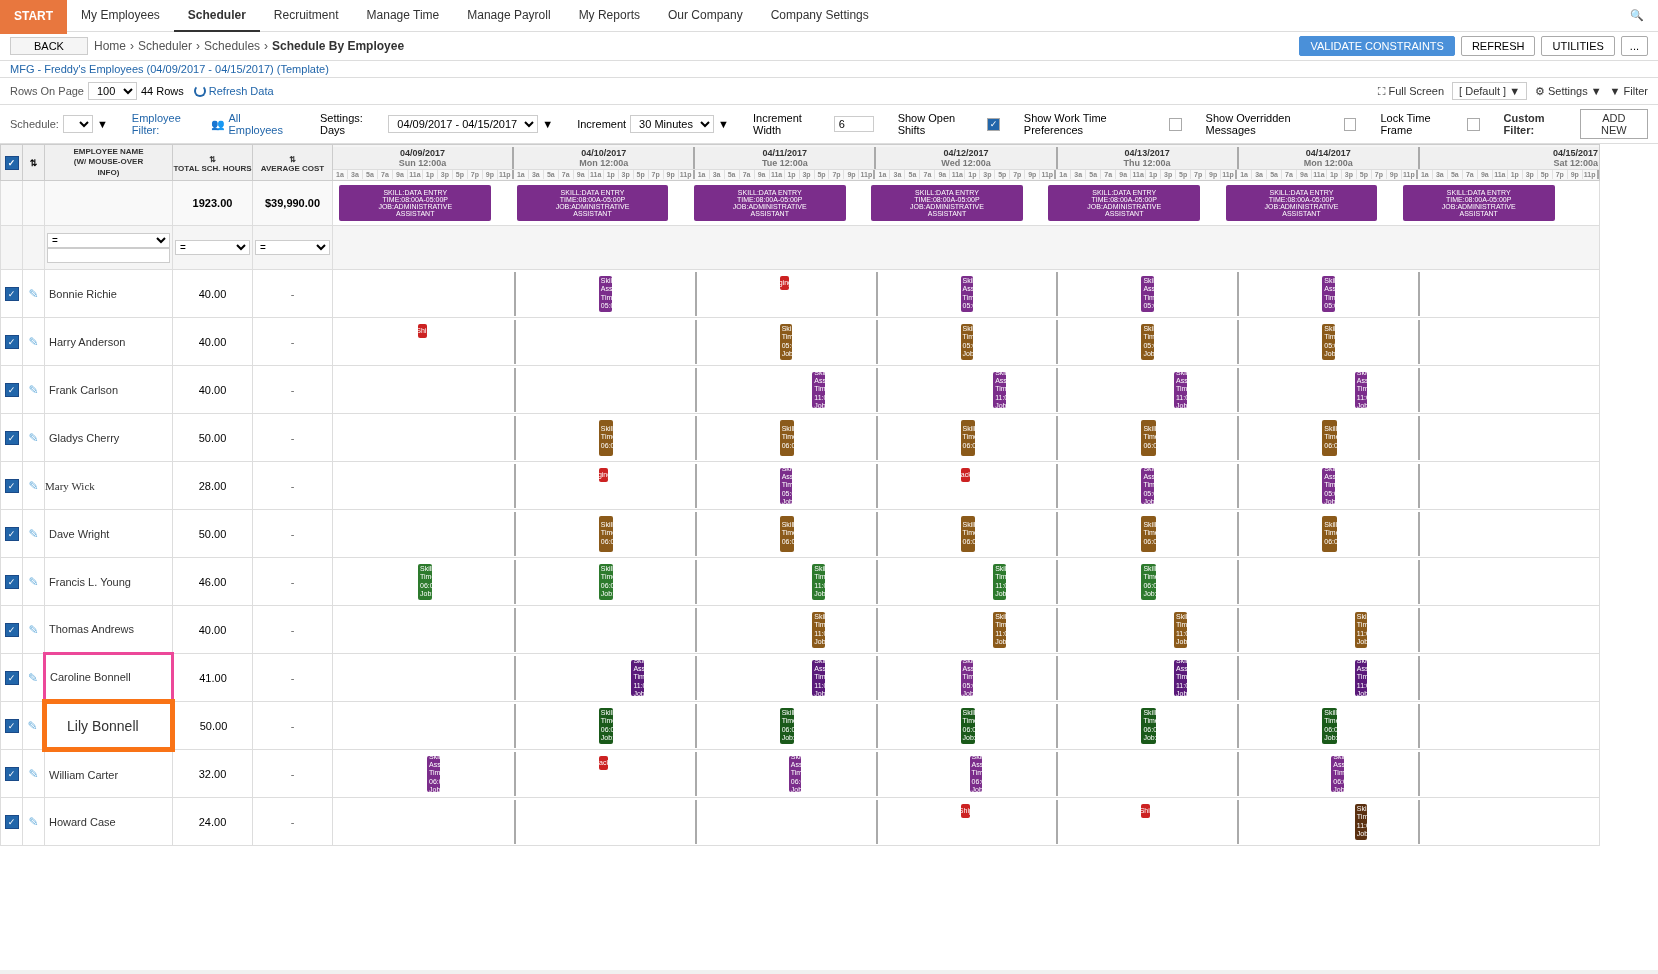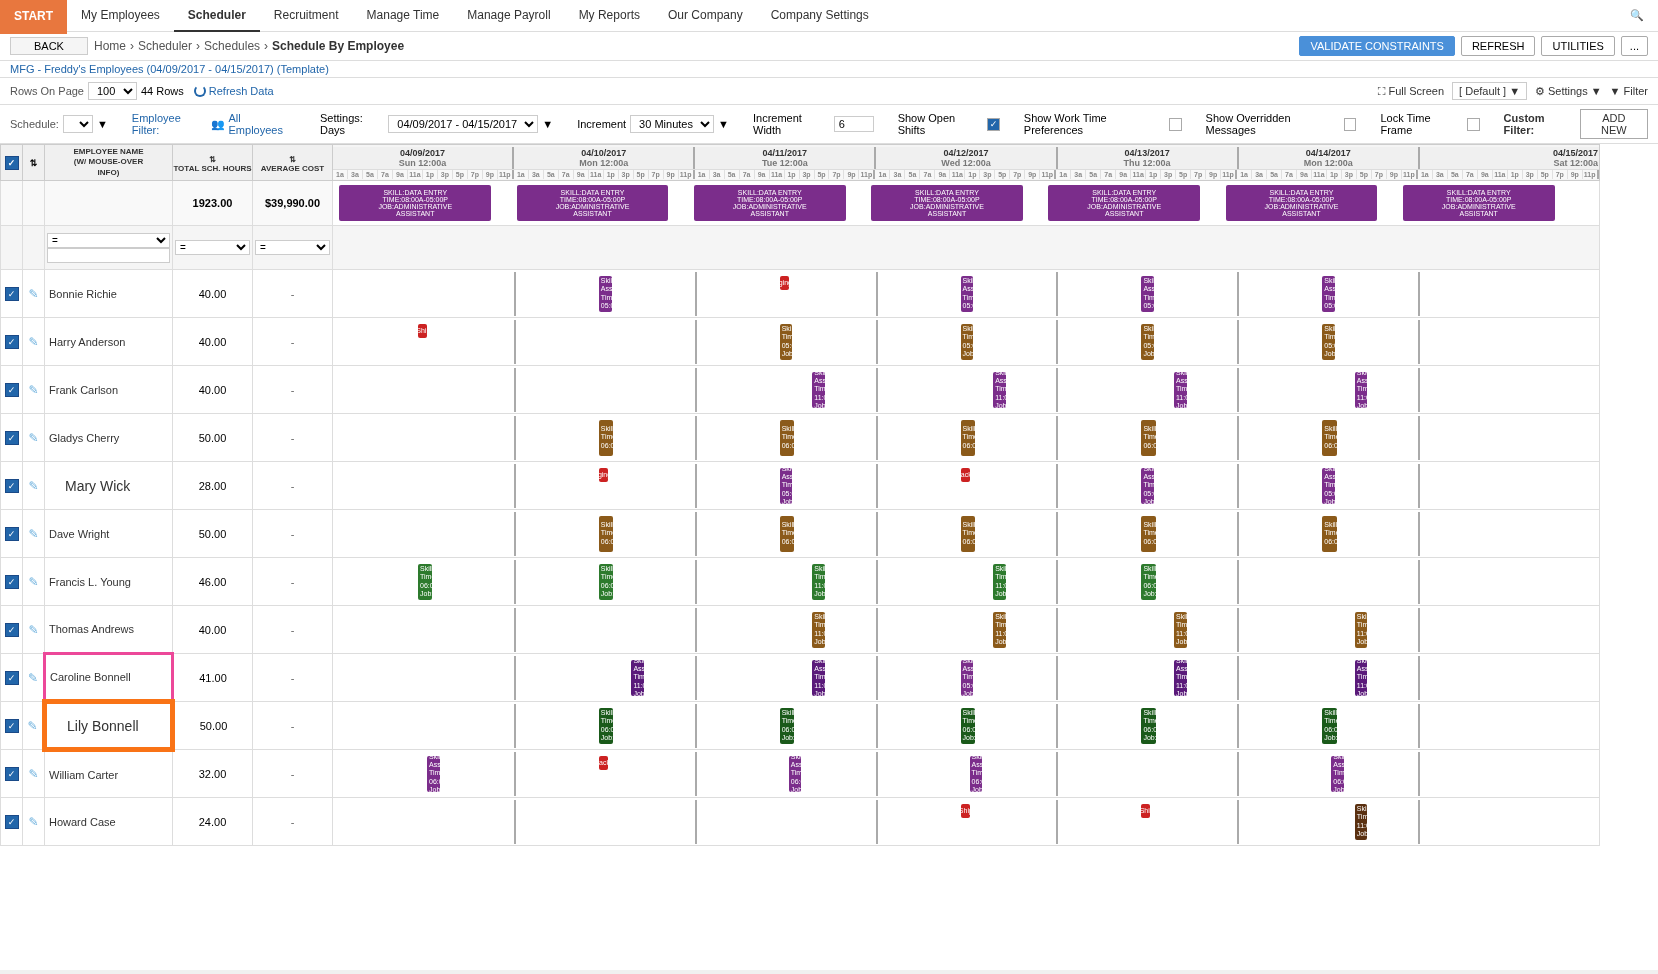--- a/index.html
+++ b/index.html
@@ -463,21 +463,21 @@
     </tr>
           <tr style="height: 48px; border-bottom: 1px solid rgb(238, 238, 238);">
       <td style="border:1px solid #ddd; text-align:center; vertical-align:middle;">
         <div style="width:14px;height:14px;background:#2266aa;border:1px solid #1a4a88;display:inline-flex;align-items:center;justify-content:center;cursor:pointer;">
                 <span style="color:#fff;font-size:9px;">✓</span>
               </div>
       </td>
       <td style="border:1px solid #ddd; text-align:center; vertical-align:middle;">
         <span style="color:#6aafdd;font-size:12px;cursor:pointer;">✎</span>
       </td>
-      <td style="border:1px solid #ddd; padding:2px 20px; vertical-align:middle; font-size:14px; color:#333;">Mary Wick</td>
+      <td style="border:1px solid #ddd; padding:2px 0; vertical-align:middle; font-size:11px; color:#333;font-family:Liberation Serif, serif;">Mary Wick</td>
       <td style="border:1px solid #ddd; text-align:center; vertical-align:middle; font-size:11px;">28.00</td>
       <td style="border:1px solid #ddd; text-align:center; vertical-align:middle; font-size:11px; color:#666;">-</td>
       <td colspan="48" style="border:1px solid #ddd; position:relative; padding:0; vertical-align:middle;">
         <div style="position:relative; height:44px; width:100%;">
                 <div style="position: absolute; left: 14.2857%; top: 0px; bottom: 0px; width: 2px; background: rgb(170, 170, 170); z-index: 1;"></div>
                 <div style="position: absolute; left: 28.5714%; top: 0px; bottom: 0px; width: 2px; background: rgb(170, 170, 170); z-index: 1;"></div>
                 <div style="position: absolute; left: 42.8571%; top: 0px; bottom: 0px; width: 2px; background: rgb(170, 170, 170); z-index: 1;"></div>
                 <div style="position: absolute; left: 57.1429%; top: 0px; bottom: 0px; width: 2px; background: rgb(170, 170, 170); z-index: 1;"></div>
                 <div style="position: absolute; left: 71.4286%; top: 0px; bottom: 0px; width: 2px; background: rgb(170, 170, 170); z-index: 1;"></div>
                 <div style="position: absolute; left: 85.7143%; top: 0px; bottom: 0px; width: 2px; background: rgb(170, 170, 170); z-index: 1;"></div>

